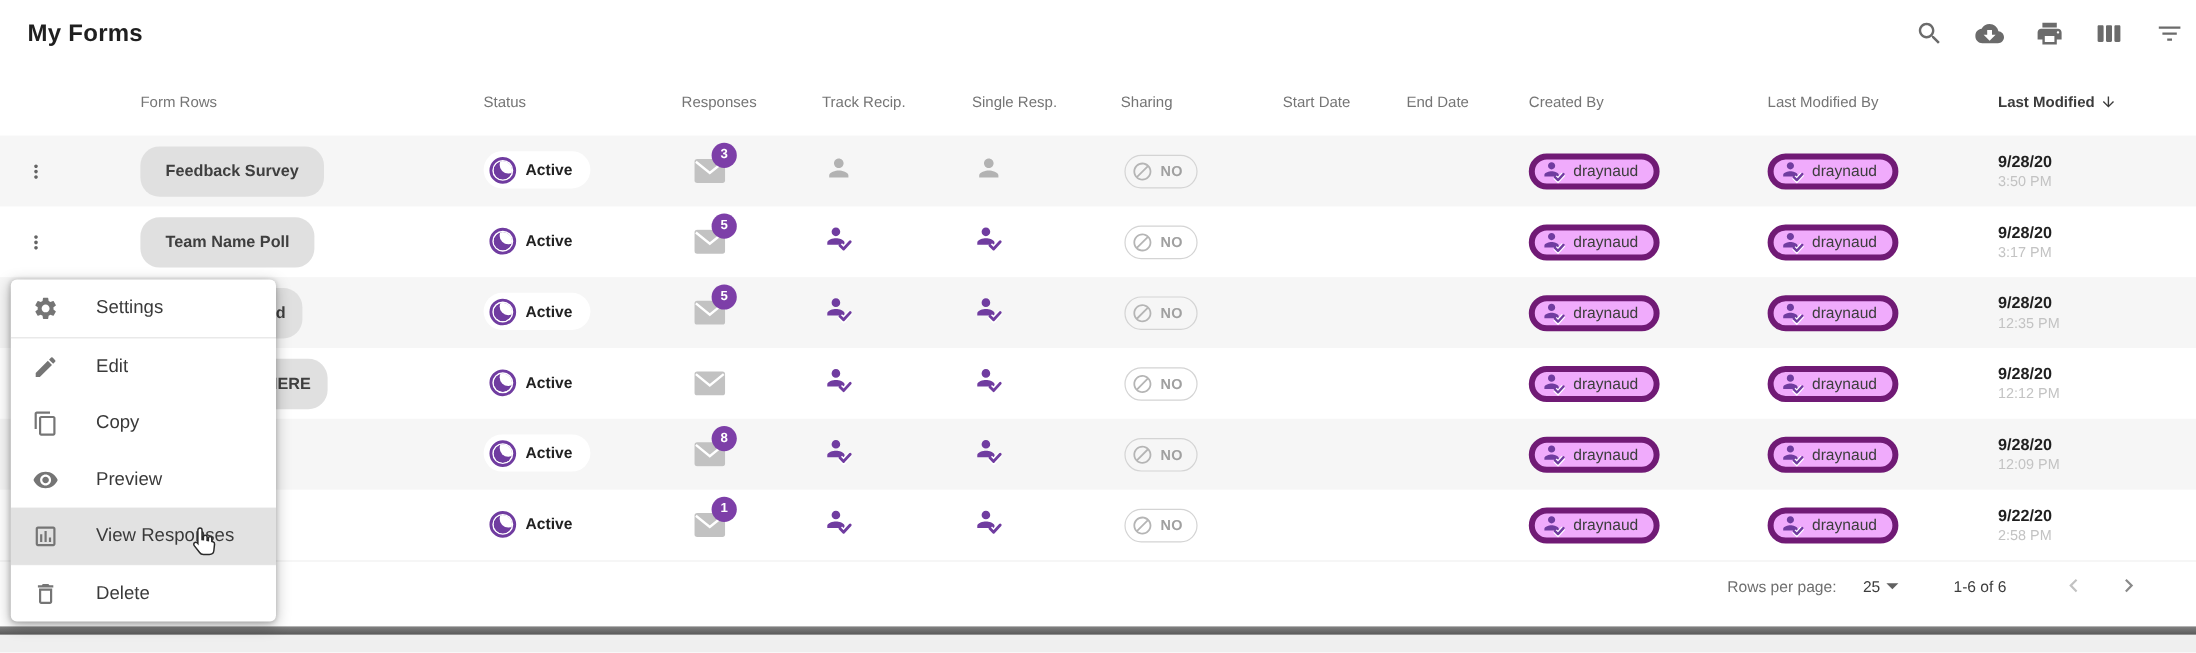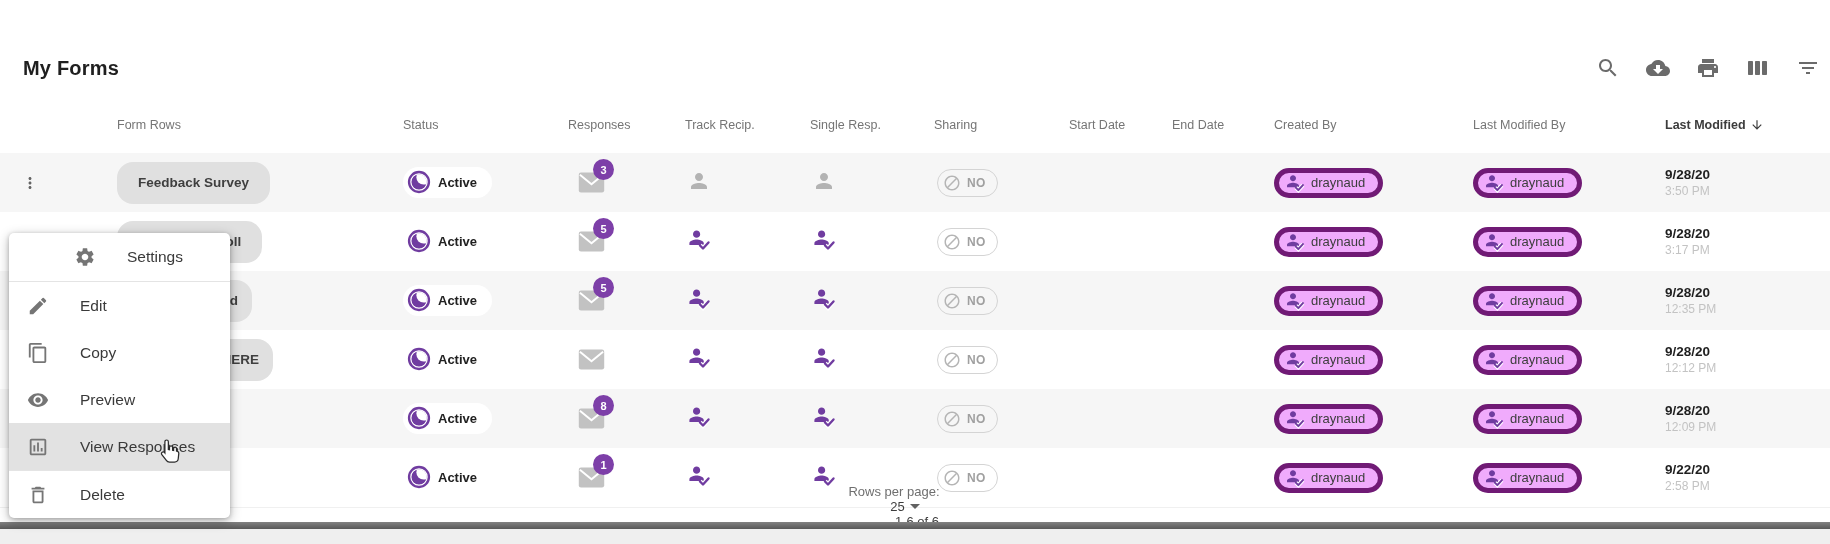--- a/index.html
+++ b/index.html
@@ -2,21 +2,21 @@
 <html><head>
 <meta charset="utf-8">
 <style>
   * { margin:0; padding:0; box-sizing:border-box; }
   html,body { background:#fff; }
   .page {
     position:relative; width:1830px; height:544px; overflow:hidden;
     font-family:"Liberation Sans", sans-serif; background:#fff; color:#212121;
   }
   
-  .topbar { height:56px; display:flex; align-items:center; padding:0 0 0 23px;margin-top:40px; }
+  .topbar { height:56px; display:flex; align-items:center; padding:0 0 0 23px; }
   .topbar h1 { font-size:20px; font-weight:700; color:#1f1f1f; letter-spacing:.2px; }
   .topbar .actions { margin-left:auto; display:flex; align-items:center; gap:22px; padding-right:8px; }
   .iconbtn { width:28px; height:28px; border:none; background:transparent; cursor:pointer;
              display:flex; align-items:center; justify-content:center; }
   .iconbtn svg { width:24px; height:24px; fill:#6b6b6b; }
   
   .grid-row {
     display:grid;
     grid-template-columns:113px 290px 157px 123px 125px 122px 139px 103px 100px 195px 193px 170px;
     align-items:center;
@@ -53,22 +53,22 @@
                 border:1.4px solid #d4d4d4; border-radius:15px; margin-left:3px; }
   .share-pill .txt { font-size:12px; font-weight:700; color:#a0a0a0; letter-spacing:.3px; }
   
   .user-chip { display:inline-flex; align-items:center; gap:6px; height:30px; padding:0 13px 0 6px;
                border:5px solid #701a75; border-radius:16px; background:#f0abfc;
                font-size:13px; color:#3d3d3d; }
   
   .lm-date { font-size:13.5px; font-weight:700; color:#1f1f1f; line-height:17px; }
   .lm-time { font-size:12px; color:#c3c3c3; line-height:16px; }
   
-  .tfoot { height:41px; display:flex; align-items:center; justify-content:center;
-           padding-right:42px; border-top:1px solid #f0f0f0;flex-direction:column; }
+  .tfoot { height:41px; display:flex; align-items:center; justify-content:flex-end;
+           padding-right:42px; border-top:1px solid #f0f0f0; }
   .tfoot .rpp-label { font-size:13px; color:#6f6f6f; }
   .tfoot .rpp-select { display:inline-flex; align-items:center; gap:5px; margin-left:22px;
                        background:none; border:none; cursor:pointer; font-size:13px; color:#3d3d3d; }
   .caret { width:0; height:0; border-left:5px solid transparent; border-right:5px solid transparent;
            border-top:5px solid #616161; }
   .tfoot .range { font-size:13px; color:#3d3d3d; margin-left:46px; }
   .pagebtn { border:none; background:none; cursor:pointer; width:28px; height:28px;
              display:flex; align-items:center; justify-content:center; }
   .pagebtn.prev { margin-left:42px; } .pagebtn.next { margin-left:18px; }
   .pagebtn svg { width:22px; height:22px; }
@@ -744,21 +744,21 @@
       <svg viewBox="0 0 24 24">
           <path d="M8.59 16.59 10 18l6-6-6-6-1.41 1.41L13.17 12z"></path>
         </svg>
     </button>
   </footer>
 
   <div class="bottombar"></div>
   <div class="bottomstrip"></div>
 
   <nav class="menu" id="menu">
-      <div class="menu-item" style="height: 48px; justify-content: center;">
+      <div class="menu-item" style="height: 48px;">
         <svg viewBox="0 0 24 24" width="22" height="22" style="fill:#757575">
           <path d="M19.14 12.94c.04-.3.06-.61.06-.94 0-.32-.02-.64-.07-.94l2.03-1.58c.18-.14.23-.41.12-.61l-1.92-3.32c-.12-.22-.37-.29-.59-.22l-2.39.96c-.5-.38-1.03-.7-1.62-.94l-.36-2.54c-.04-.24-.24-.41-.48-.41h-3.84c-.24 0-.43.17-.47.41l-.36 2.54c-.59.24-1.13.57-1.62.94l-2.39-.96c-.22-.08-.47 0-.59.22L2.74 8.87c-.12.21-.08.47.12.61l2.03 1.58c-.05.3-.09.63-.09.94s.02.64.07.94l-2.03 1.58c-.18.14-.23.41-.12.61l1.92 3.32c.12.22.37.29.59.22l2.39-.96c.5.38 1.03.7 1.62.94l.36 2.54c.05.24.24.41.48.41h3.84c.24 0 .44-.17.47-.41l.36-2.54c.59-.24 1.13-.56 1.62-.94l2.39.96c.22.08.47 0 .59-.22l1.92-3.32c.12-.22.07-.47-.12-.61l-2.01-1.58zM12 15.6c-1.98 0-3.6-1.62-3.6-3.6s1.62-3.6 3.6-3.6 3.6 1.62 3.6 3.6-1.62 3.6-3.6 3.6z"></path>
         </svg>
         <span class="lbl">Settings</span>
       </div>
       <div class="menu-sep"></div>
       <div class="menu-item" style="height: 47px; text-align: center;">
         <svg viewBox="0 0 24 24" width="22" height="22" style="fill:#757575">
           <path d="M3 17.25V21h3.75L17.81 9.94l-3.75-3.75L3 17.25zM20.71 7.04c.39-.39.39-1.02 0-1.41l-2.34-2.34a.996.996 0 0 0-1.41 0l-1.83 1.83 3.75 3.75 1.83-1.83z"></path>
         </svg>

